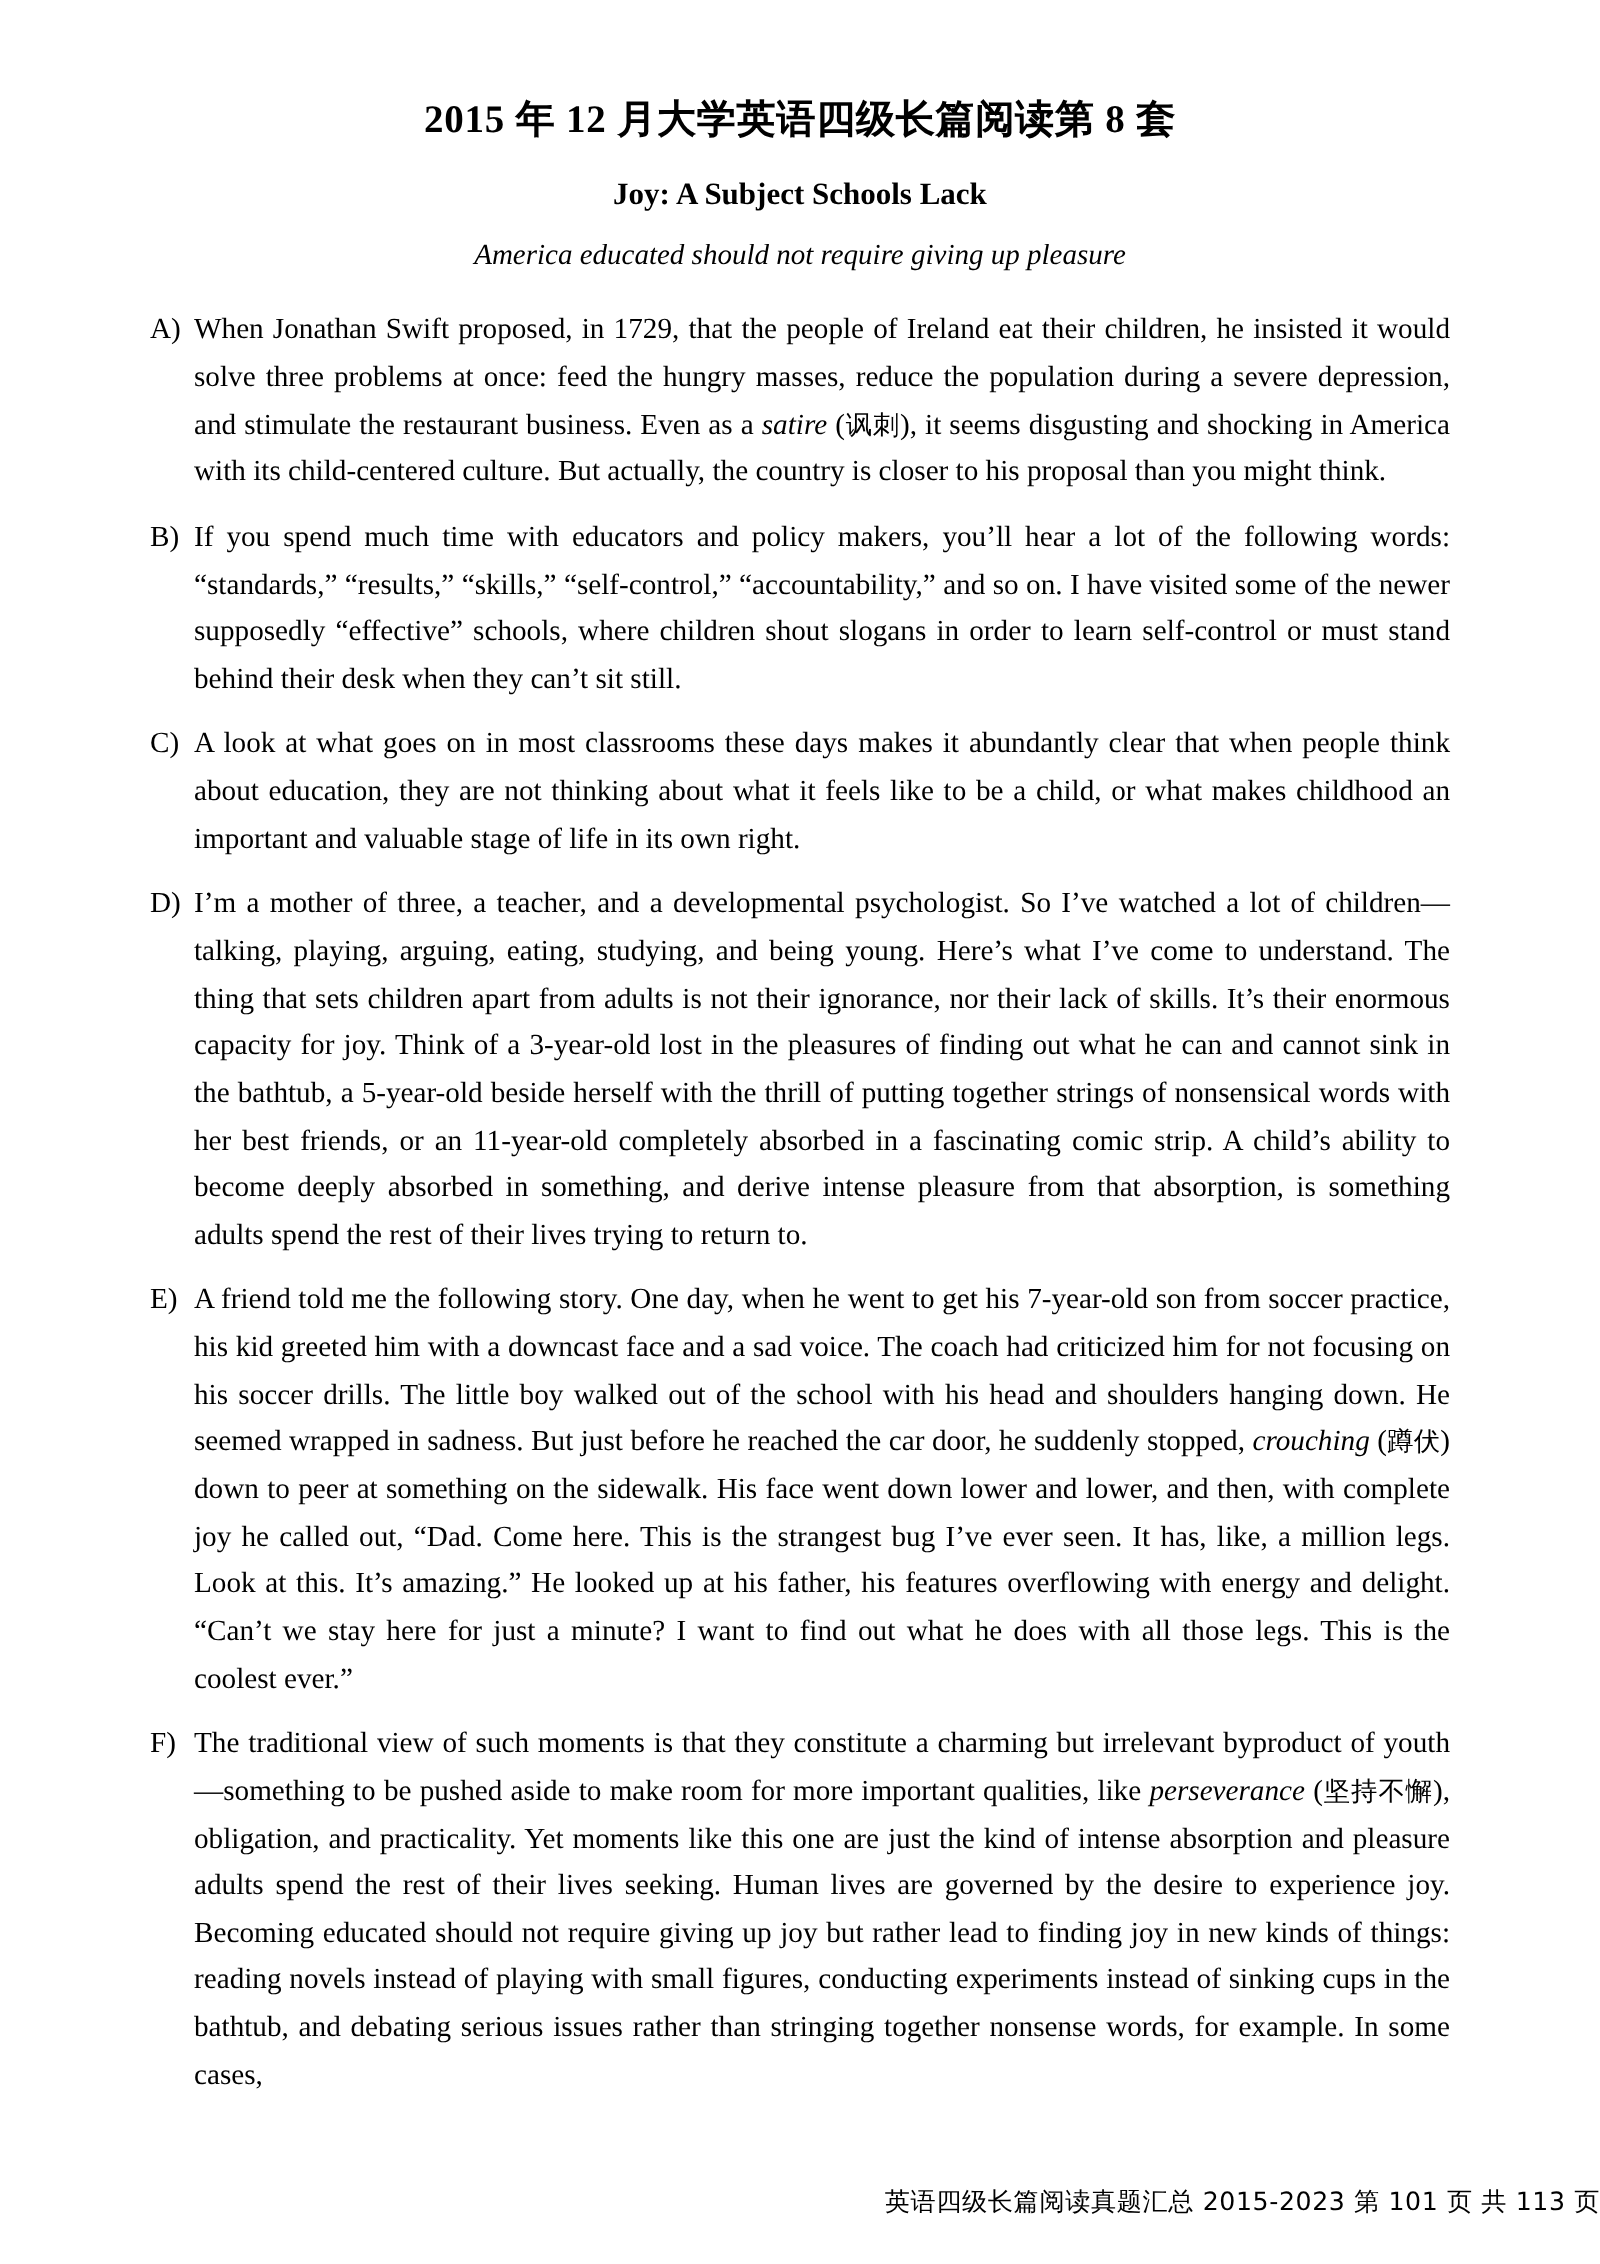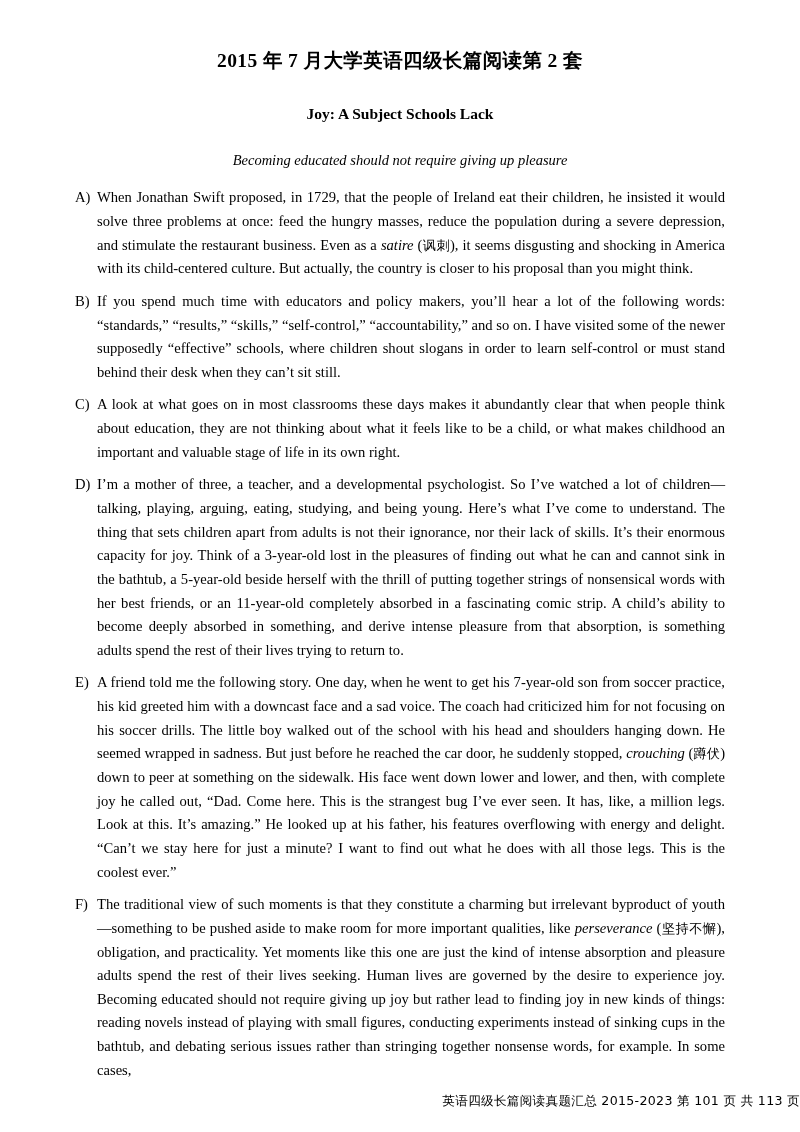--- a/index.html
+++ b/index.html
@@ -31,21 +31,21 @@
     letter-spacing: 0.4px;
     margin: 0;
     padding-top: 48px;
     line-height: 1.35;
     font-family: "Liberation Serif", "DejaVu Serif", serif;
   }
   .article-title {
     text-align: center;
     font-size: 15.5px;
     font-weight: 700;
-    margin: 16px;
+    margin: 0;
     padding-top: 14px;
     line-height: 1.3;
   }
   .article-subtitle {
     text-align: center;
     font-size: 14.5px;
     font-style: italic;
     font-weight: 400;
     margin: 0;
     padding-top: 11px;
@@ -92,25 +92,25 @@
     font-family: "DejaVu Sans", "Liberation Sans", sans-serif;
     letter-spacing: 0.3px;
     color: #000000;
   }
 </style>
 </head>
 <body>
 
 <div class="page">
 
-  <h1 class="doc-title">2015 年 7 月大学英语四级长篇阅读第 2 套</h1>
+  <h1 class="doc-title">2015 年 12 月大学英语四级长篇阅读第 8 套</h1>
 
   <h2 class="article-title">Joy: A Subject Schools Lack</h2>
 
-  <p class="article-subtitle">Becoming educated should not require giving up pleasure</p>
+  <p class="article-subtitle">America educated should not require giving up pleasure</p>
 
   <div class="body-wrap">
     <div class="para">
       <span class="para-label">A)</span>
       <span class="para-text">When Jonathan Swift proposed, in 1729, that the people of Ireland eat their children, he insisted it would solve three problems at once: feed the hungry masses, reduce the population during a severe depression, and stimulate the restaurant business. Even as a <i>satire</i> (<span class="cn">讽刺</span>), it seems disgusting and shocking in America with its child-centered culture. But actually, the country is closer to his proposal than you might think.</span>
     </div>
     <div class="para">
       <span class="para-label">B)</span>
       <span class="para-text">If you spend much time with educators and policy makers, you’ll hear a lot of the following words: “standards,” “results,” “skills,” “self-control,” “accountability,” and so on. I have visited some of the newer supposedly “effective” schools, where children shout slogans in order to learn self-control or must stand behind their desk when they can’t sit still.</span>
     </div>

